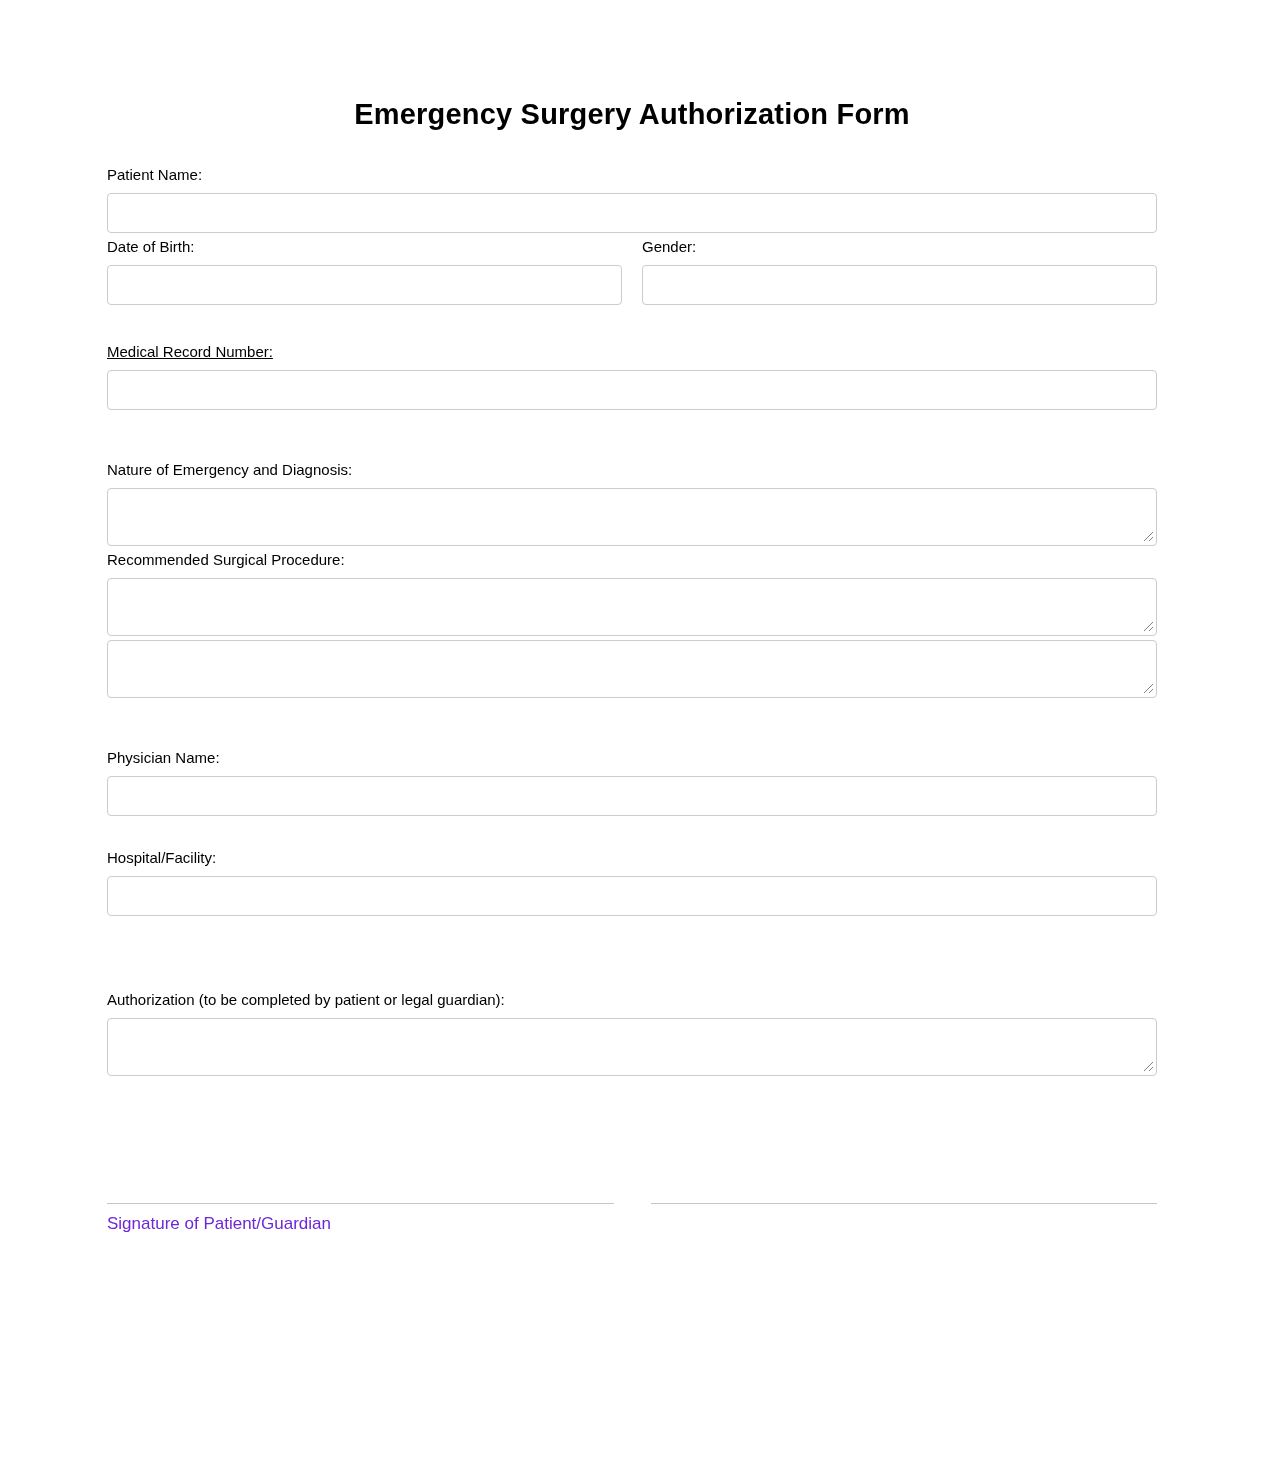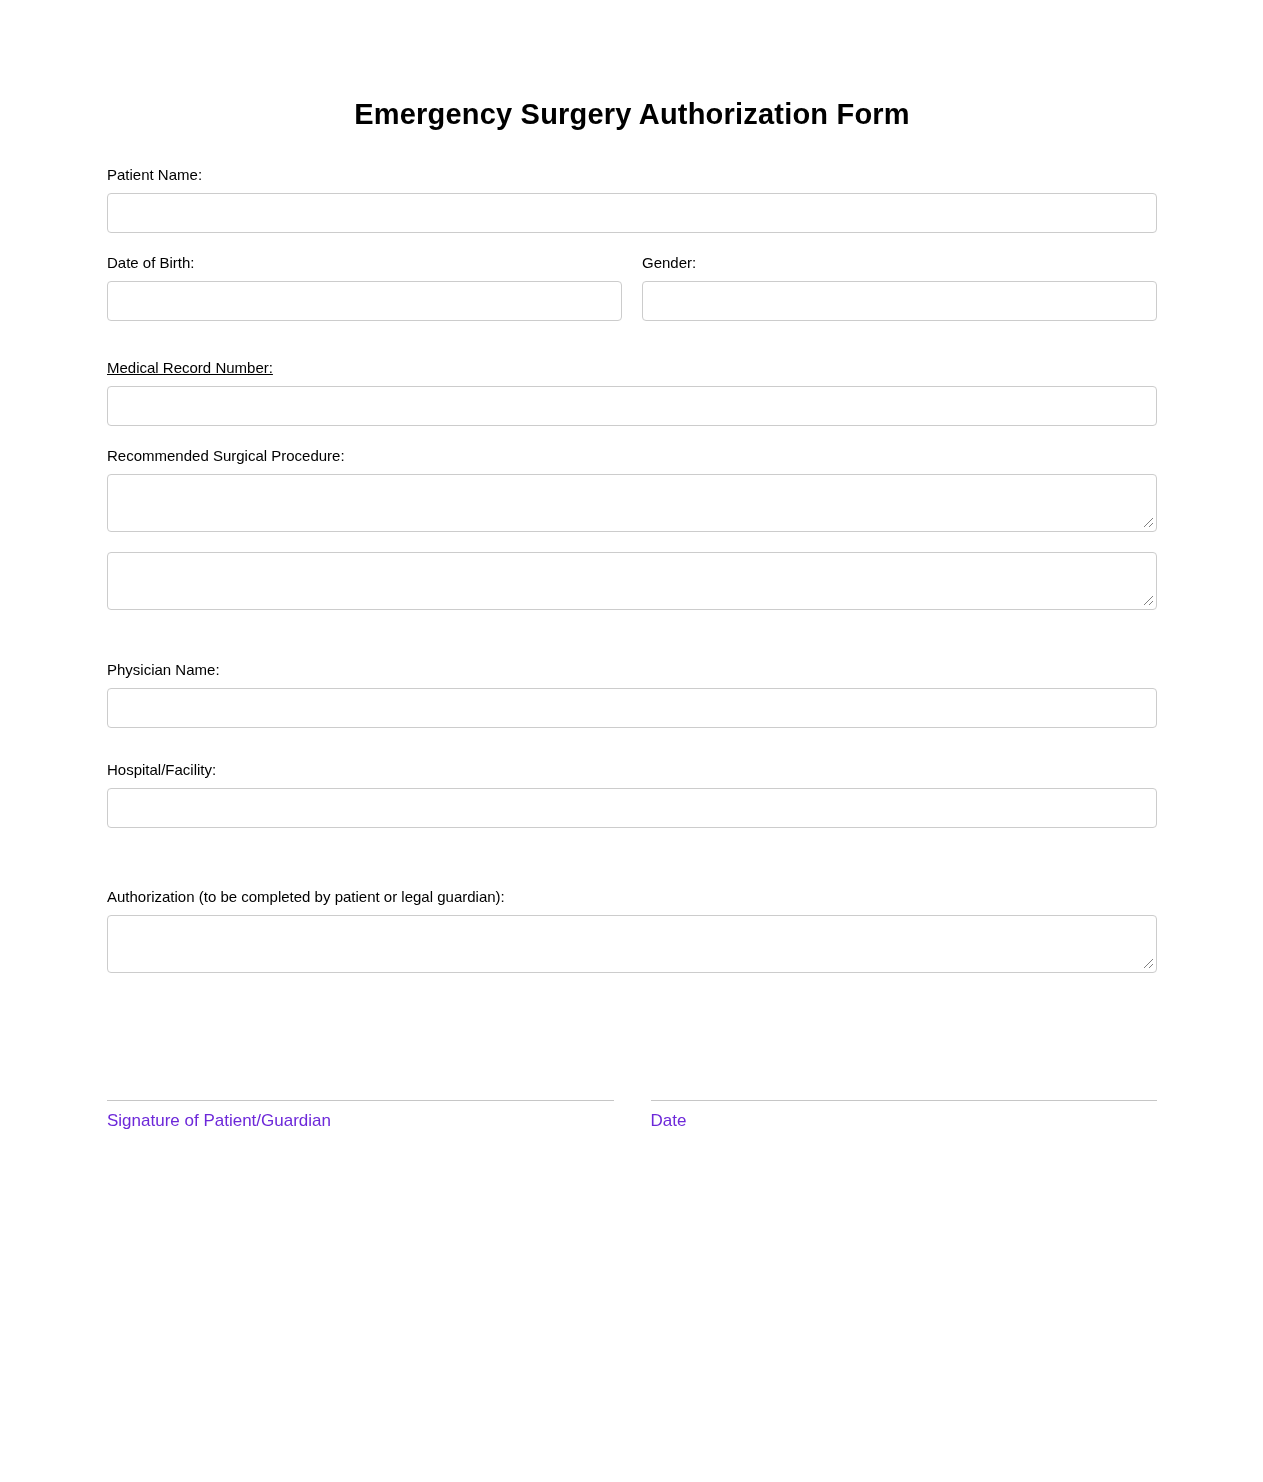--- a/index.html
+++ b/index.html
@@ -59,25 +59,25 @@
     position: absolute;
     right: 3px;
     bottom: 4px;
     width: 11px;
     height: 11px;
     pointer-events: none;
   }
   .row { display: flex; gap: 20px; }
   .row .col { flex: 1 1 0; min-width: 0; }
   .mt-34 { margin-top: 34px; }
-  .mt-20 { margin-top: 20px; }
+  .mt-20 { margin-top: 4px; }
   .mt-37 { margin-top: 37px; text-decoration: underline; }
   .mt-50 { margin-top: 50px; }
   .mt-19 { margin-top: 32px; }
-  .mt-51 { margin-top: 59px; }
+  .mt-51 { margin-top: 74px; }
   .sig-row { display: flex; gap: 37px; margin-top: 127px; }
   .sig-col { flex: 1 1 0; min-width: 0; }
   .sig-line {
     border-top: 1px solid #c6c6c6;
     height: 0;
     width: 100%;
   }
   .sig-label {
     font-size: 17px;
     line-height: 20px;
@@ -106,20 +106,29 @@
       <label class="lbl">Gender:</label>
       <input class="inp" type="text" value="" style="">
     </div>
   </div>
 
   <div class="field mt-37">
     <label class="lbl">Medical Record Number:</label>
     <input class="inp" type="text" value="" style="">
   </div>
 
+  <div class="field mt-50">
+    <label class="lbl">Nature of Emergency and Diagnosis:</label>
+    <div class="ta-wrap">
+      <textarea class="ta" style=""></textarea>
+      <svg class="grip" viewBox="0 0 11 11">
+        <path d="M10 1 L1 10 M10 6 L6 10" stroke="#808080" stroke-width="1" fill="none"></path>
+      </svg>
+    </div>
+  </div>
 
   <div class="field mt-20">
     <label class="lbl">Recommended Surgical Procedure:</label>
     <div class="ta-wrap">
       <textarea class="ta" style=""></textarea>
       <svg class="grip" viewBox="0 0 11 11">
         <path d="M10 1 L1 10 M10 6 L6 10" stroke="#808080" stroke-width="1" fill="none"></path>
       </svg>
     </div>
   </div>
@@ -153,17 +162,16 @@
     </div>
   </div>
 
   <div class="sig-row">
     <div class="sig-col">
       <div class="sig-line"></div>
       <div class="sig-label">Signature of Patient/Guardian</div>
     </div>
     <div class="sig-col">
       <div class="sig-line"></div>
-      <div class="sig-label">Date</div>
     </div>
   </div>
 
 </div>
 
 </body></html>

